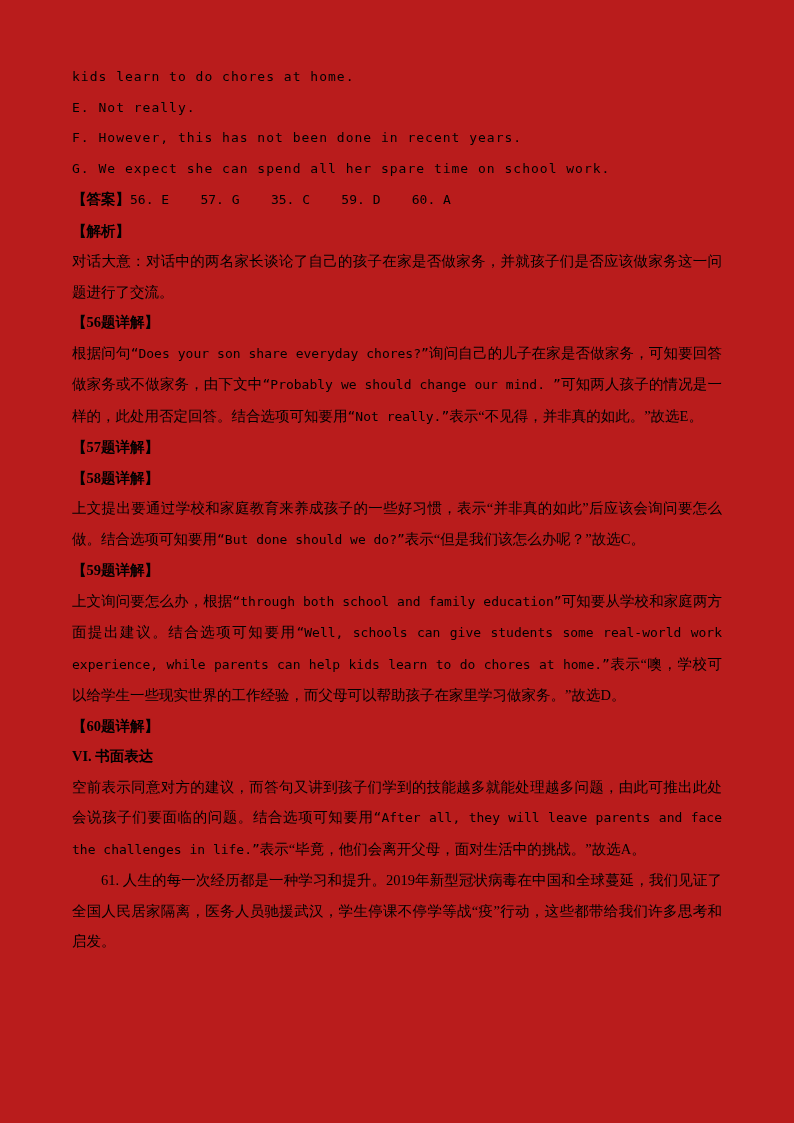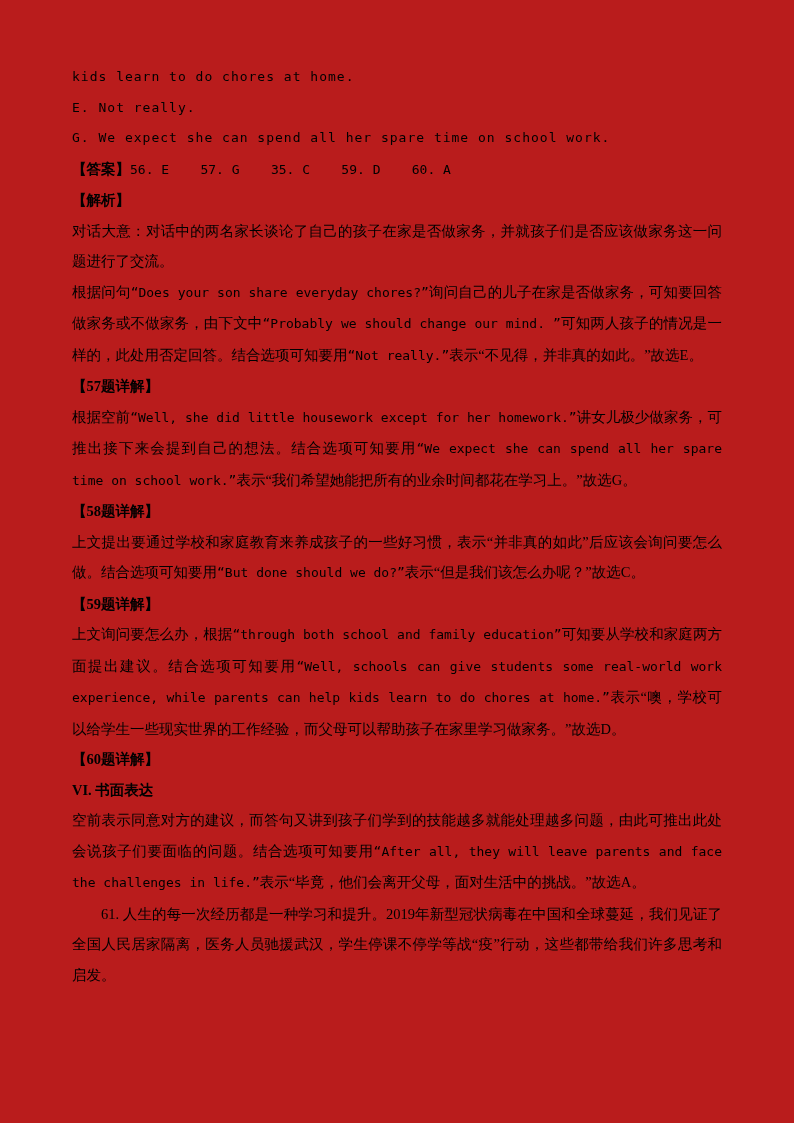--- a/index.html
+++ b/index.html
@@ -48,27 +48,28 @@
     font-weight: bold;
   }
 </style>
 </head>
 <body>
 
 <div class="page">
   <div id="doc-body">
       <p class="para en-line"><span class="run-en">kids learn to do chores at home.</span></p>
       <p class="para en-line"><span class="run-en">E. Not really.</span></p>
+      <p class="para en-line"><span class="run-en">F. However, this has not been done in recent years.</span></p>
       <p class="para en-line"><span class="run-en">G. We expect she can spend all her spare time on school work.</span></p>
       <p class="para answer-line"><span class="run-zh b">【答案】</span><span class="run-en">56. E    57. G    35. C    59. D    60. A</span></p>
       <p class="para label-line"><span class="run-zh b">【解析】</span></p>
       <p class="para body-zh"><span class="run-zh">对话大意：对话中的两名家长谈论了自己的孩子在家是否做家务，并就孩子们是否应该做家务这一问题进行了交流。</span></p>
+      <p class="para label-line"><span class="run-zh b">【56题详解】</span></p>
       <p class="para body-zh"><span class="run-zh">根据问句</span><span class="run-en">“Does your son share everyday chores?”</span><span class="run-zh">询问自己的儿子在家是否做家务，可知要回答做家务或不做家务，由下文中</span><span class="run-en">“Probably we should change our mind. ”</span><span class="run-zh">可知两人孩子的情况是一样的，此处用否定回答。结合选项可知要用</span><span class="run-en">“Not really.”</span><span class="run-zh">表示“不见得，并非真的如此。”故选E。</span></p>
       <p class="para label-line"><span class="run-zh b">【57题详解】</span></p>
-      <p class="para body-zh"><span class="run-zh">根据空前</span><span class="run-en">“Well, she did little housework except for her homework.”</span><span class="run-zh">讲女儿极少做家务，可推出接下来会提到自己的想法。结合选项可知要用</span><span class="run-en">“We expect she can spend all her spare time on school work.”</span><span class="run-zh">表示“我们希望她能把所有的业余时间都花在学习上。”故选G。</span></p>
       <p class="para label-line"><span class="run-zh b">【58题详解】</span></p>
       <p class="para body-zh"><span class="run-zh">上文提出要通过学校和家庭教育来养成孩子的一些好习惯，表示“并非真的如此”后应该会询问要怎么做。结合选项可知要用</span><span class="run-en">“But done should we do?”</span><span class="run-zh">表示“但是我们该怎么办呢？”故选C。</span></p>
       <p class="para label-line"><span class="run-zh b">【59题详解】</span></p>
       <p class="para body-zh"><span class="run-zh">上文询问要怎么办，根据</span><span class="run-en">“through both school and family education”</span><span class="run-zh">可知要从学校和家庭两方面提出建议。结合选项可知要用</span><span class="run-en">“Well, schools can give students some real-world work experience, while parents can help kids learn to do chores at home.”</span><span class="run-zh">表示“噢，学校可以给学生一些现实世界的工作经验，而父母可以帮助孩子在家里学习做家务。”故选D。</span></p>
       <p class="para label-line"><span class="run-zh b">【60题详解】</span></p>
       <p class="para heading"><span class="run-zh b">VI. 书面表达</span></p>
       <p class="para body-zh"><span class="run-zh">空前表示同意对方的建议，而答句又讲到孩子们学到的技能越多就能处理越多问题，由此可推出此处会说孩子们要面临的问题。结合选项可知要用</span><span class="run-en">“After all, they will leave parents and face the challenges in life.”</span><span class="run-zh">表示“毕竟，他们会离开父母，面对生活中的挑战。”故选A。</span></p>
       <p class="para body-zh indent"><span class="run-zh">61. 人生的每一次经历都是一种学习和提升。2019年新型冠状病毒在中国和全球蔓延，我们见证了全国人民居家隔离，医务人员驰援武汉，学生停课不停学等战“疫”行动，这些都带给我们许多思考和启发。</span></p>
     </div>
 </div>

